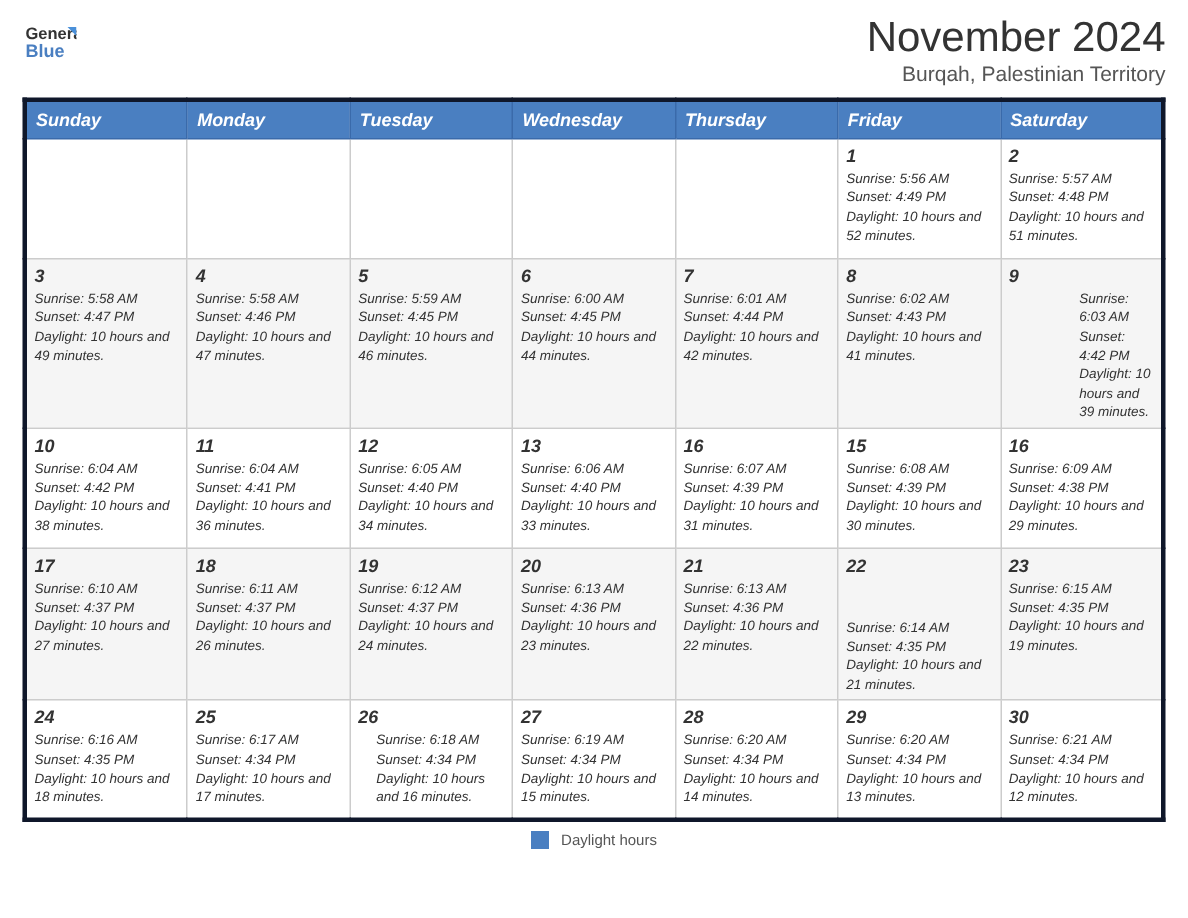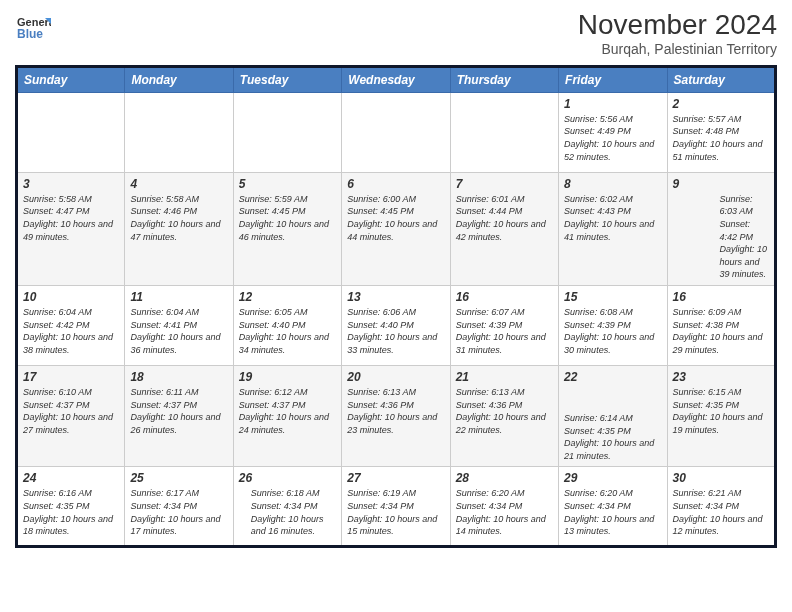--- a/index.html
+++ b/index.html
@@ -321,13 +321,17 @@
           <td>
             <span class="day-number">30</span>
             <div class="day-info" style="white-space: pre-line;">Sunrise: 6:21 AM
 Sunset: 4:34 PM
 Daylight: 10 hours and 12 minutes.</div>
           </td>
         </tr>
       </tbody>
   </table>
 
+  <div class="footer-row">
+    <span class="legend-box"></span>
+    <span>Daylight hours</span>
+  </div>
 </div>
 
 </body></html>

